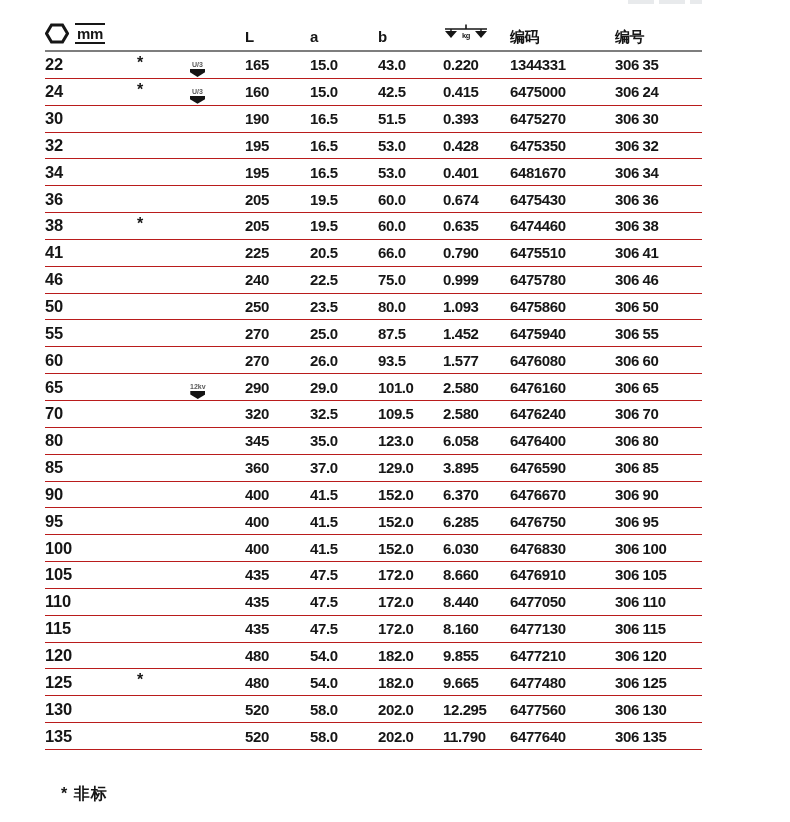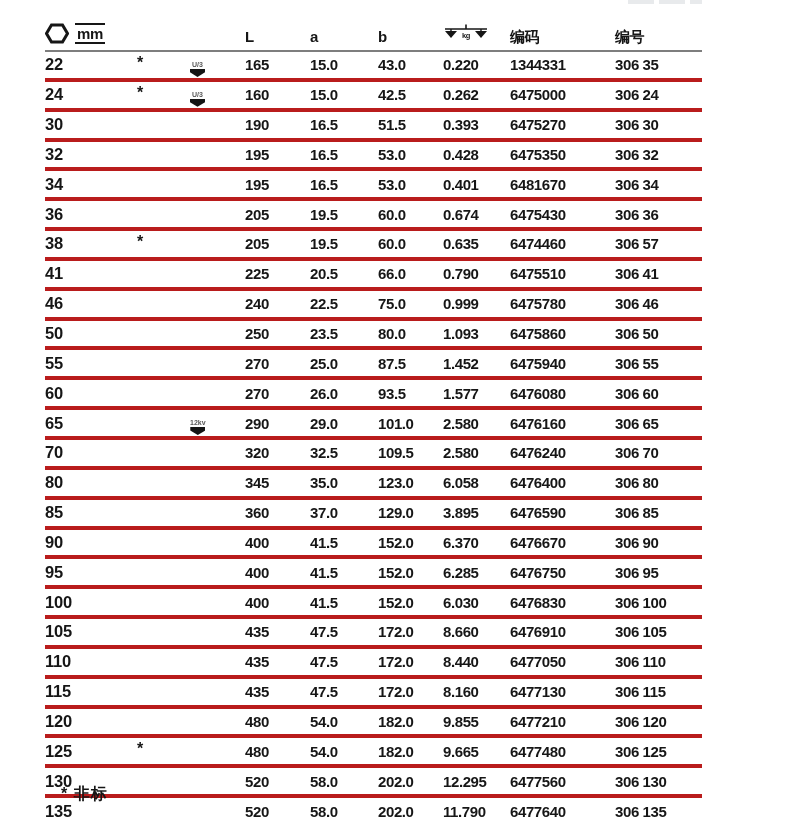--- a/index.html
+++ b/index.html
@@ -7,21 +7,21 @@
         font-family:"Liberation Sans",sans-serif;color:#161616;}
   
   .crop-artifact{position:absolute;top:0;left:628px;width:150px;height:5px;display:flex;gap:5px;}
   .crop-artifact span{display:block;height:4px;background:#e8eaec;flex:1;}
 
   .spec-table{position:absolute;left:45px;top:14px;width:696px;}
   .grid{display:grid;grid-template-columns:92px 53px 55px 65px 68px 65px 67px 105px 126px;}
   .hrow{align-items:end;border-bottom:2px solid #7e7e7e;padding-bottom:6px;height:30px;}
   .colh{font-size:19px;font-weight:bold;letter-spacing:-0.4px;line-height:1;}
   .cjk{font-size:20px;letter-spacing:0;}
-  .row{height:25.85px;align-items:center;border-bottom:4px solid #b91c1c;}
+  .row{height:25.85px;align-items:center;border-bottom:1px solid #b91c1c;}
   .cell{font-size:15px;font-weight:bold;letter-spacing:-0.4px;white-space:nowrap;}
   .size{font-size:16.5px;letter-spacing:-0.2px;}
   .star{font-size:16px;transform:translateY(-2px);}
   .size-h{display:flex;align-items:center;gap:6px;}
   .mm{font-size:15px;font-weight:bold;line-height:1.15;border-top:2px solid #161616;
       border-bottom:2px solid #161616;padding:0 2px;}
   .badge{display:inline-flex;flex-direction:column;align-items:center;line-height:1;}
   .badge-txt{font-size:7px;font-weight:bold;color:#5a5a5a;letter-spacing:0;}
   .badge-arrow{width:15px;height:8px;background:#141414;margin-top:1px;
       clip-path:polygon(0 0,100% 0,100% 42%,50% 100%,0 42%);}
@@ -91,21 +91,21 @@
     <div class="cell star">*</div>
     <div class="cell">
       <span class="badge">
         <span class="badge-txt">U/3</span>
         <span class="badge-arrow"></span>
       </span>
     </div>
     <div class="cell">160</div>
     <div class="cell">15.0</div>
     <div class="cell">42.5</div>
-    <div class="cell">0.262</div>
+    <div class="cell">0.415</div>
     <div class="cell">6475000</div>
     <div class="cell">306 24</div>
   </div>
 
 
   <div class="grid row">
     <div class="cell size">30</div>
     <div class="cell star"></div>
     <div class="cell">
       
@@ -164,21 +164,21 @@
     <div class="cell size">38</div>
     <div class="cell star">*</div>
     <div class="cell">
       
     </div>
     <div class="cell">205</div>
     <div class="cell">19.5</div>
     <div class="cell">60.0</div>
     <div class="cell">0.635</div>
     <div class="cell">6474460</div>
-    <div class="cell">306 57</div>
+    <div class="cell">306 38</div>
   </div>
 
   <div class="grid row">
     <div class="cell size">41</div>
     <div class="cell star"></div>
     <div class="cell">
       
     </div>
     <div class="cell">225</div>
     <div class="cell">20.5</div>

